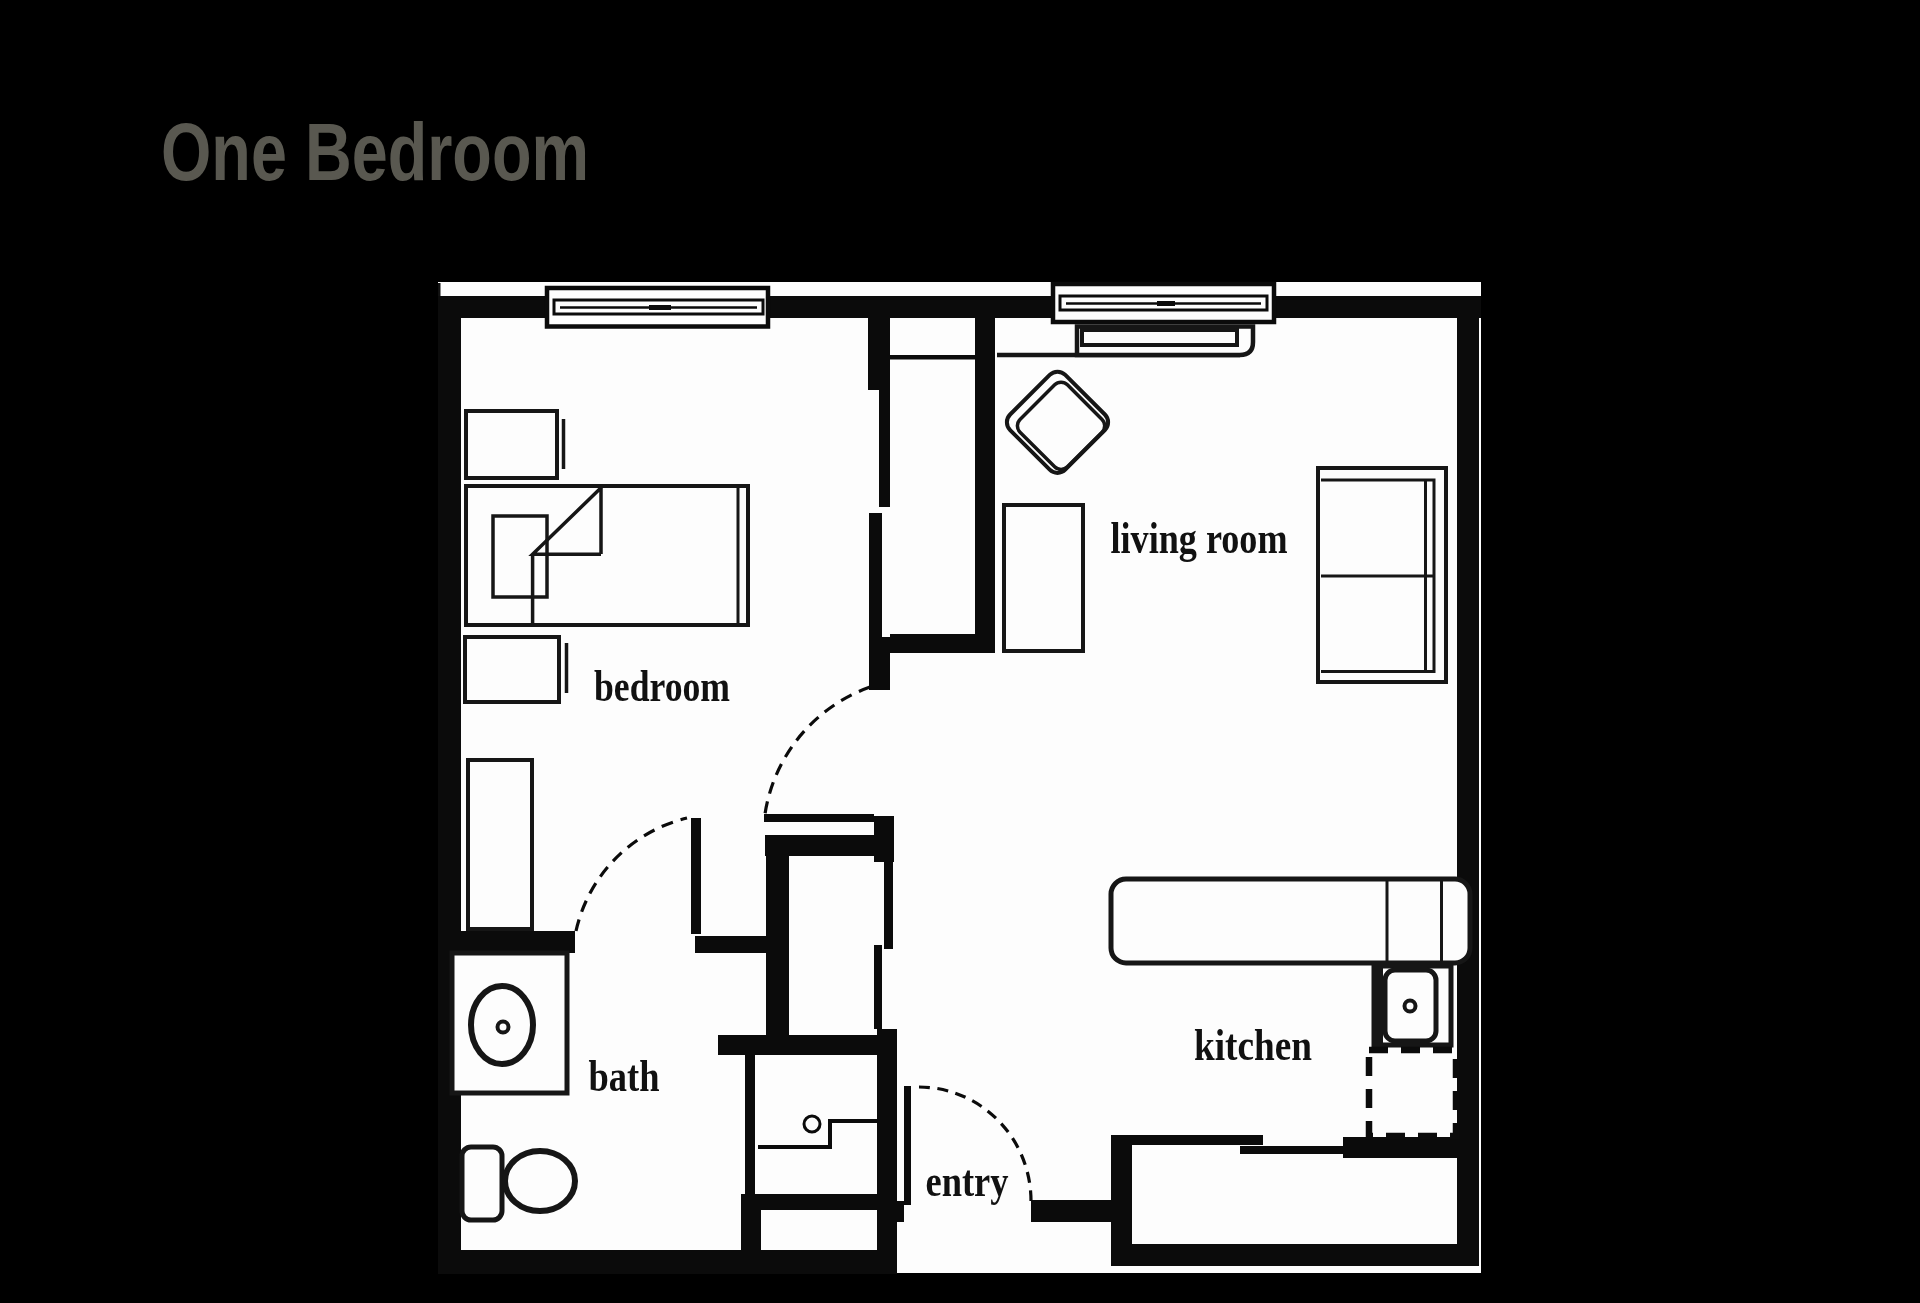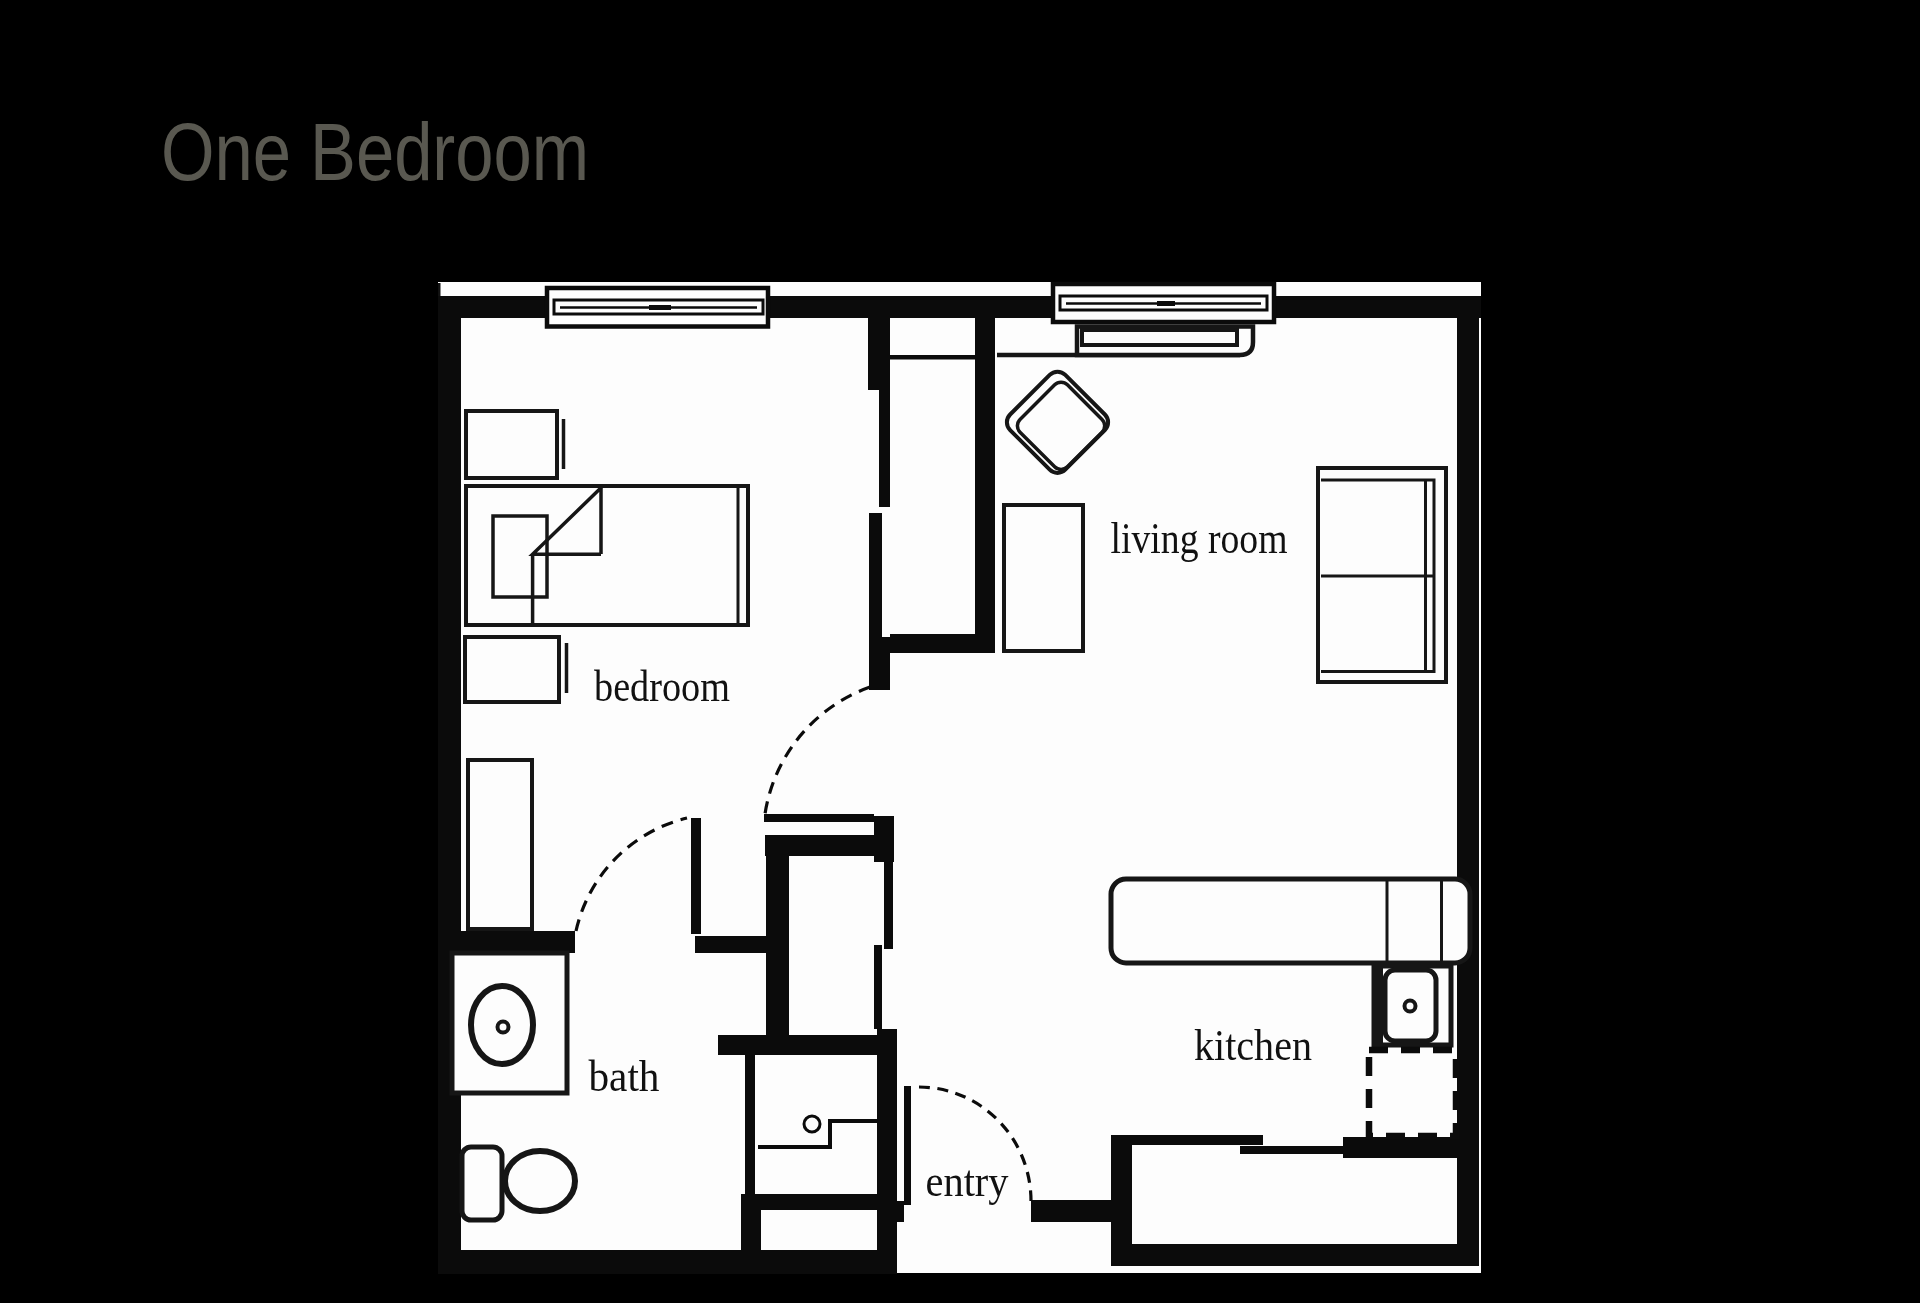--- a/index.html
+++ b/index.html
@@ -1,16 +1,16 @@
 <!DOCTYPE html>
 <html><head>
 <meta charset="utf-8">
 <style>
   html,body{margin:0;padding:0;background:#000;}
-  .page{position:relative;width:1632px;height:1303px;background:#000;overflow:hidden;}
+  .page{position:relative;width:1632px;height:1303px;background:#000;overflow:hidden;font-weight:bold;}
   svg{position:absolute;top:0;left:0;}
   .rm{font-family:"Liberation Serif",serif;fill:#111;}
 </style>
 </head>
 <body>
 <div class="page">
 <svg width="1920" height="1303" viewBox="0 0 1920 1303">
 
   <rect x="0" y="0" width="1920" height="1303" fill="#000"></rect>
 

